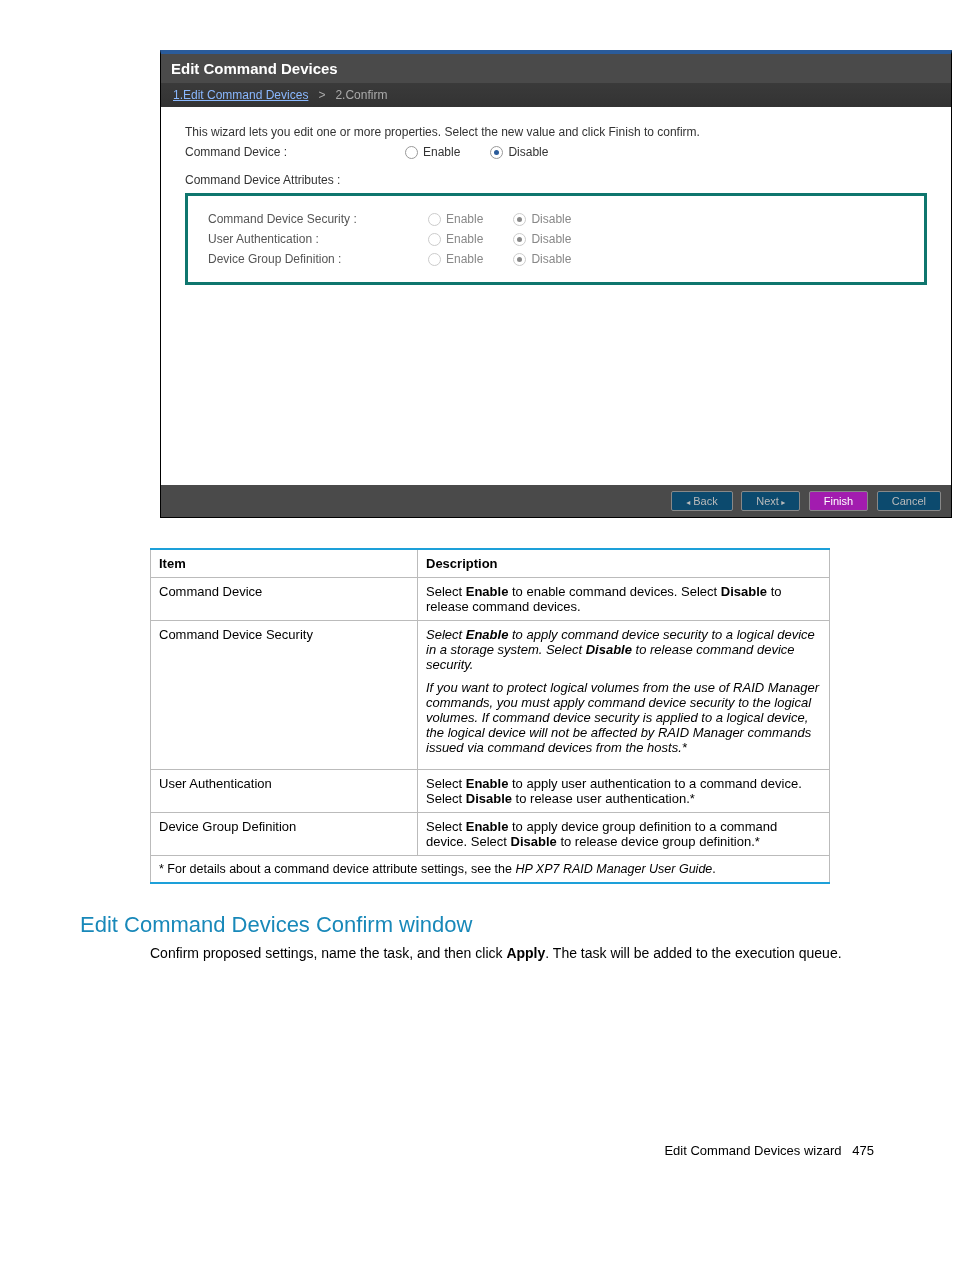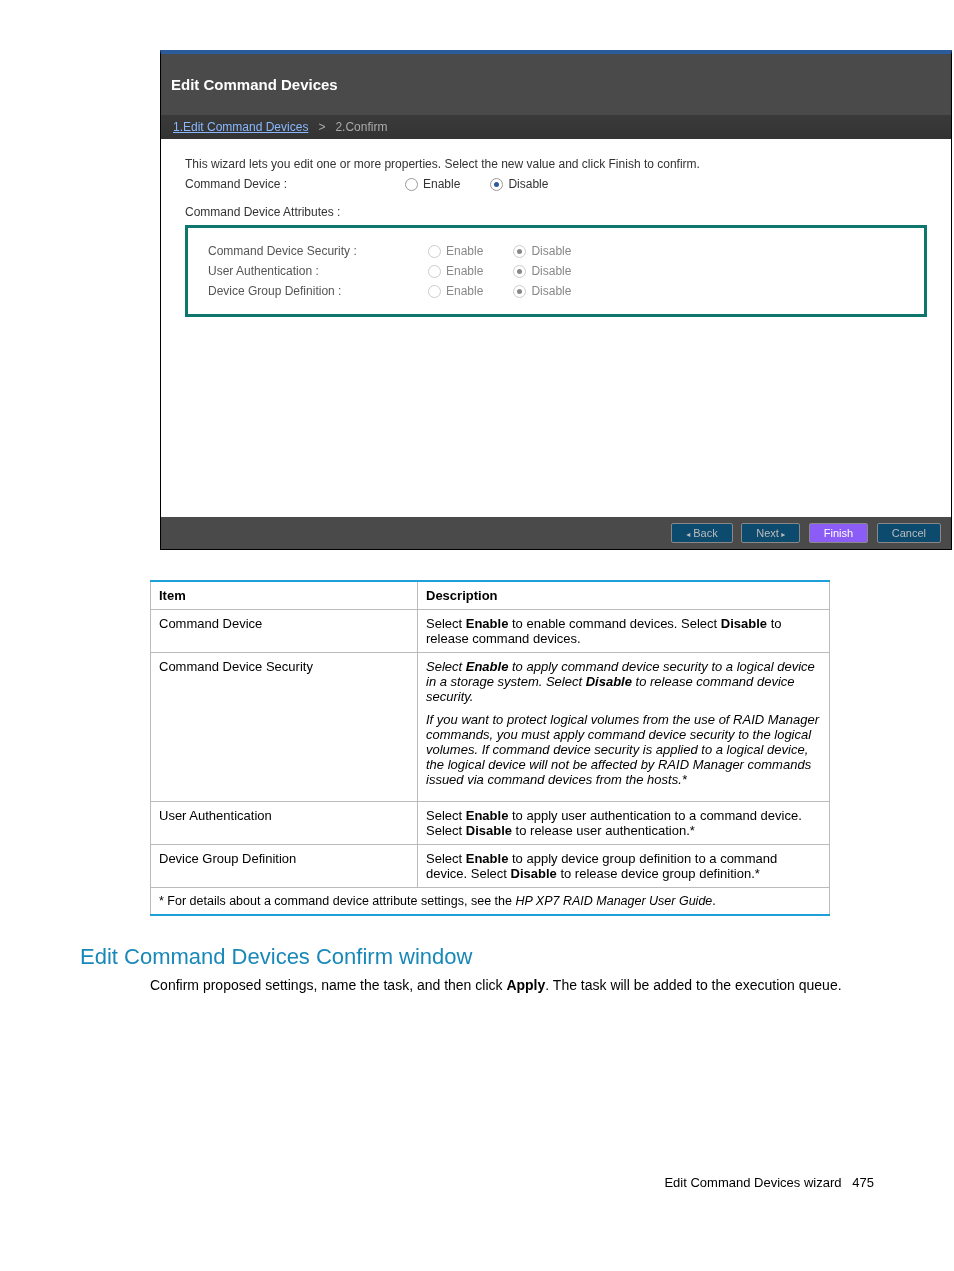--- a/index.html
+++ b/index.html
@@ -16,21 +16,21 @@
   .dialog {
     margin: 50px 0 0 160px;
     width: 790px;
     border: 1px solid #000;
     border-top: 4px solid #2a5b9a;
   }
   .dialog-title {
     background: #4a4a4a;
     color: #fff;
     font-weight: bold;
-    padding: 22px 10px;
+    padding: 6px 10px;
     font-size: 15px;
   }
   .breadcrumb-bar {
     background: linear-gradient(#3a3a3a,#333);
     padding: 5px 12px;
     font-size: 12px;
     color: #aaa;
   }
   .breadcrumb-active {
     color: #8ab8ff;
@@ -87,21 +87,21 @@
   .attributes-box .radio-row { color:#888; }
   .attributes-box .radio-row .lbl { width: 220px; color:#555; }
   .attributes-label { margin-top:14px;margin-bottom:4px;}
   .button-bar {
     background: #4a4a4a;
     padding: 6px 10px;
     text-align: right;
   }
   .btn {
     display: inline-block;
-    background: #8b5cf6;
+    background: #a21caf;
     color: #fff;
     border: 1px solid #888;
     padding: 3px 14px;
     font-size: 11px;
     margin-left: 5px;
     border-radius: 2px;
   }
   .btn.dim { color: #bbb; background:#0c4a6e;text-align:center; }
   .btn::before { margin-right:3px; }
   .arrow-left::before { content:"\25C2"; font-size:8px; }

